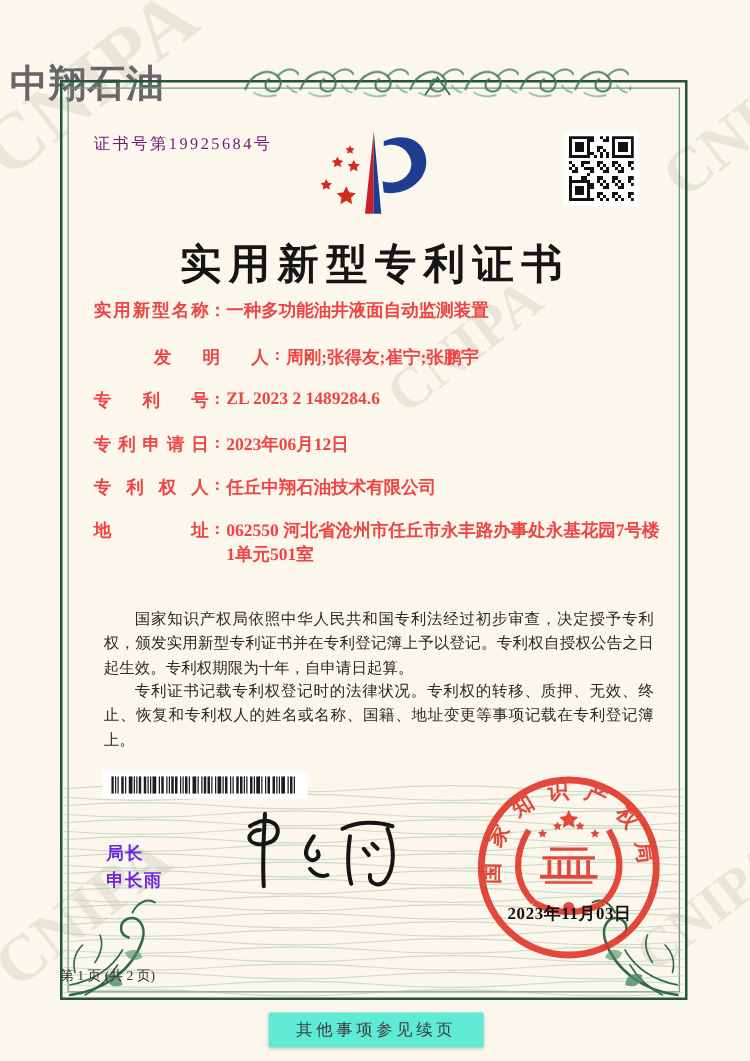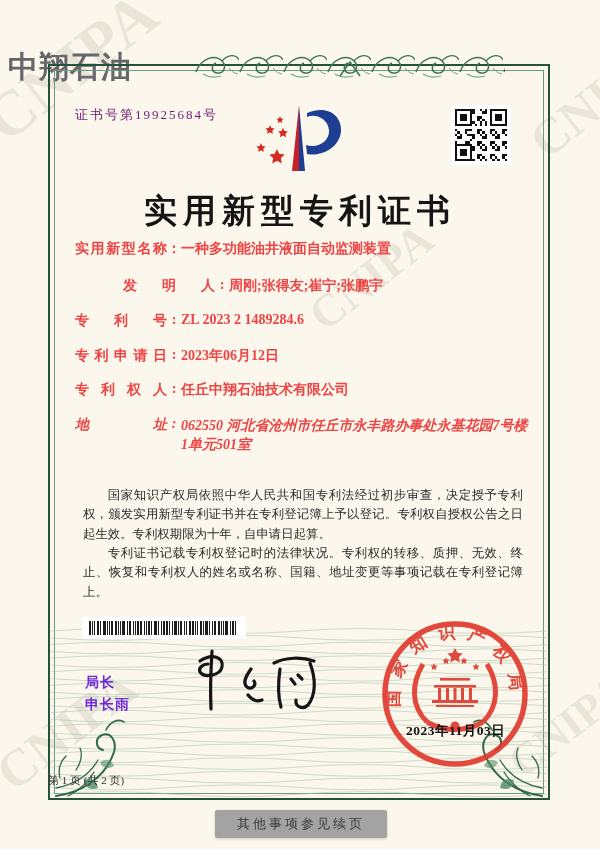--- a/index.html
+++ b/index.html
@@ -45,21 +45,21 @@
   .fl-r { left:470px; top:710px; transform:scaleX(-1); }
 
   .signer { left:85px; font-family:Liberation Serif, serif; font-weight:700;
             font-size:14px; color:#6d28d9; letter-spacing:1px; }
   .sig { left:178px; top:645px; }
   .seal { left:379px; top:618px; }
   .sealdate { left:406px; top:722px; font-size:13.5px; font-weight:700; color:#111; letter-spacing:0.5px; }
 
   .pagefoot { left:48px; width:558px; top:773px; font-size:11px; color:#333; }
 
-  .tab { left:215px; top:810px; width:172px; height:28px; background:#a3a3a3; border-radius:2px;
+  .tab { left:215px; top:810px; width:172px; height:28px; background:#5eead4; border-radius:2px;
          box-shadow:0 1px 3px rgba(0,0,0,0.18); line-height:28px; text-align:center;
          font-size:13px; letter-spacing:3px; color:#3a3a3a; }
 </style>
 </head>
 <body>
 
 <div class="page">
 
   <div class="abs logo">中翔石油</div>
 
@@ -313,21 +313,21 @@
   </div>
   <div class="row" style="top:312px;">
     <span class="lbl">专利号</span><span class="colon">:</span><span class="val">ZL 2023 2 1489284.6</span>
   </div>
   <div class="row" style="top:347px;">
     <span class="lbl">专利申请日</span><span class="colon">:</span><span class="val">2023年06月12日</span>
   </div>
   <div class="row" style="top:381px;">
     <span class="lbl">专利权人</span><span class="colon">:</span><span class="val">任丘中翔石油技术有限公司</span>
   </div>
-  <div class="row" style="top:416px;font-style:italic;">
+  <div class="row" style="top:416px;">
     <span class="lbl">地址</span><span class="colon">:</span><span class="val val-wrap">062550 河北省沧州市任丘市永丰路办事处永基花园7号楼1单元501室</span>
   </div>
 
   <div class="legal" style="top:486px;">国家知识产权局依照中华人民共和国专利法经过初步审查，决定授予专利权，颁发实用新型专利证书并在专利登记簿上予以登记。专利权自授权公告之日起生效。专利权期限为十年，自申请日起算。</div>
   <div class="legal" style="top:544px;">专利证书记载专利权登记时的法律状况。专利权的转移、质押、无效、终止、恢复和专利权人的姓名或名称、国籍、地址变更等事项记载在专利登记簿上。</div>
 
   <svg id="waves" class="abs waveband" width="496" height="170" viewBox="0 0 496 170">
     <g stroke="#a6c3aa" fill="none" stroke-width="1" opacity="0.55">
         <path d="M0,3 q62,-5 124,0 t124,0 t124,0 t124,0"></path>
         <path d="M0,9.8 q62,5 124,0 t124,0 t124,0 t124,0"></path>

